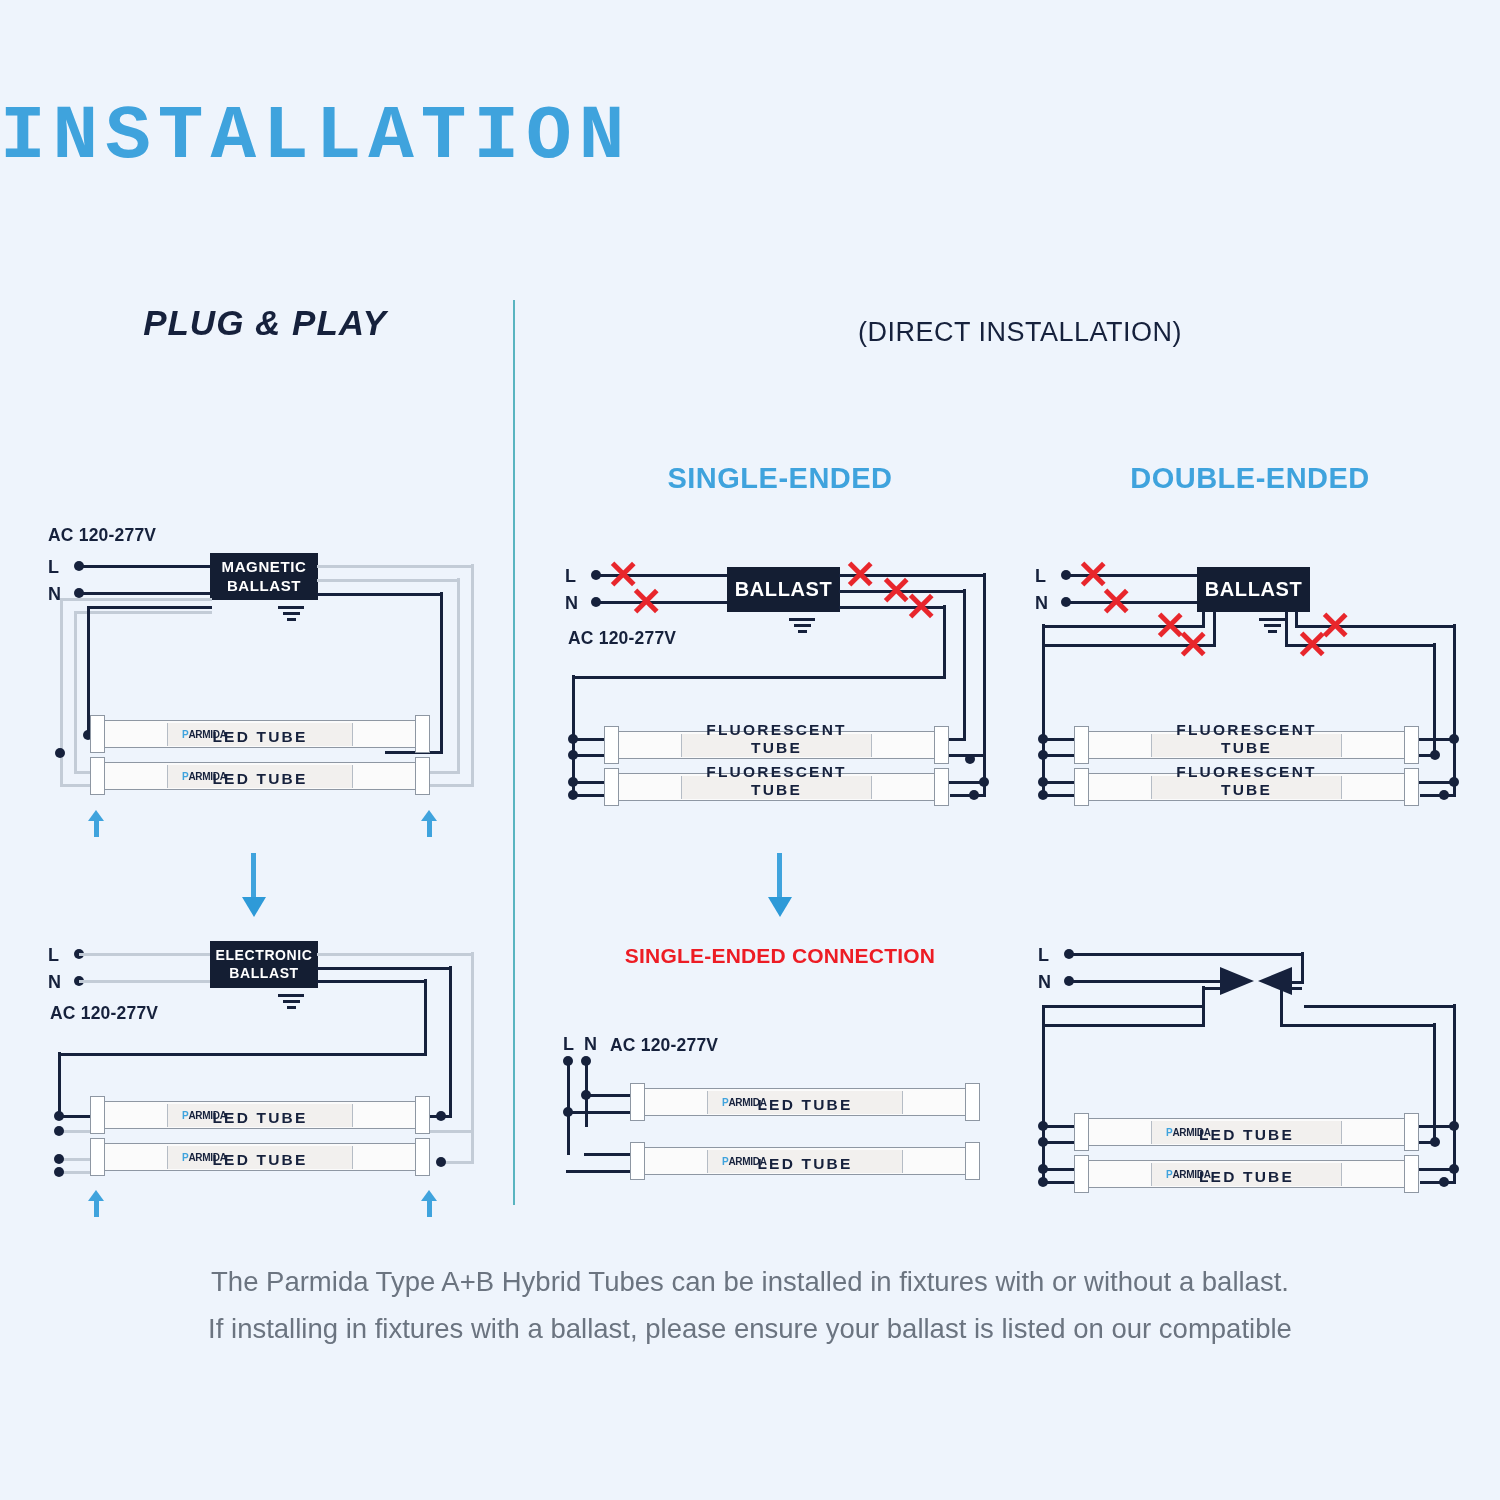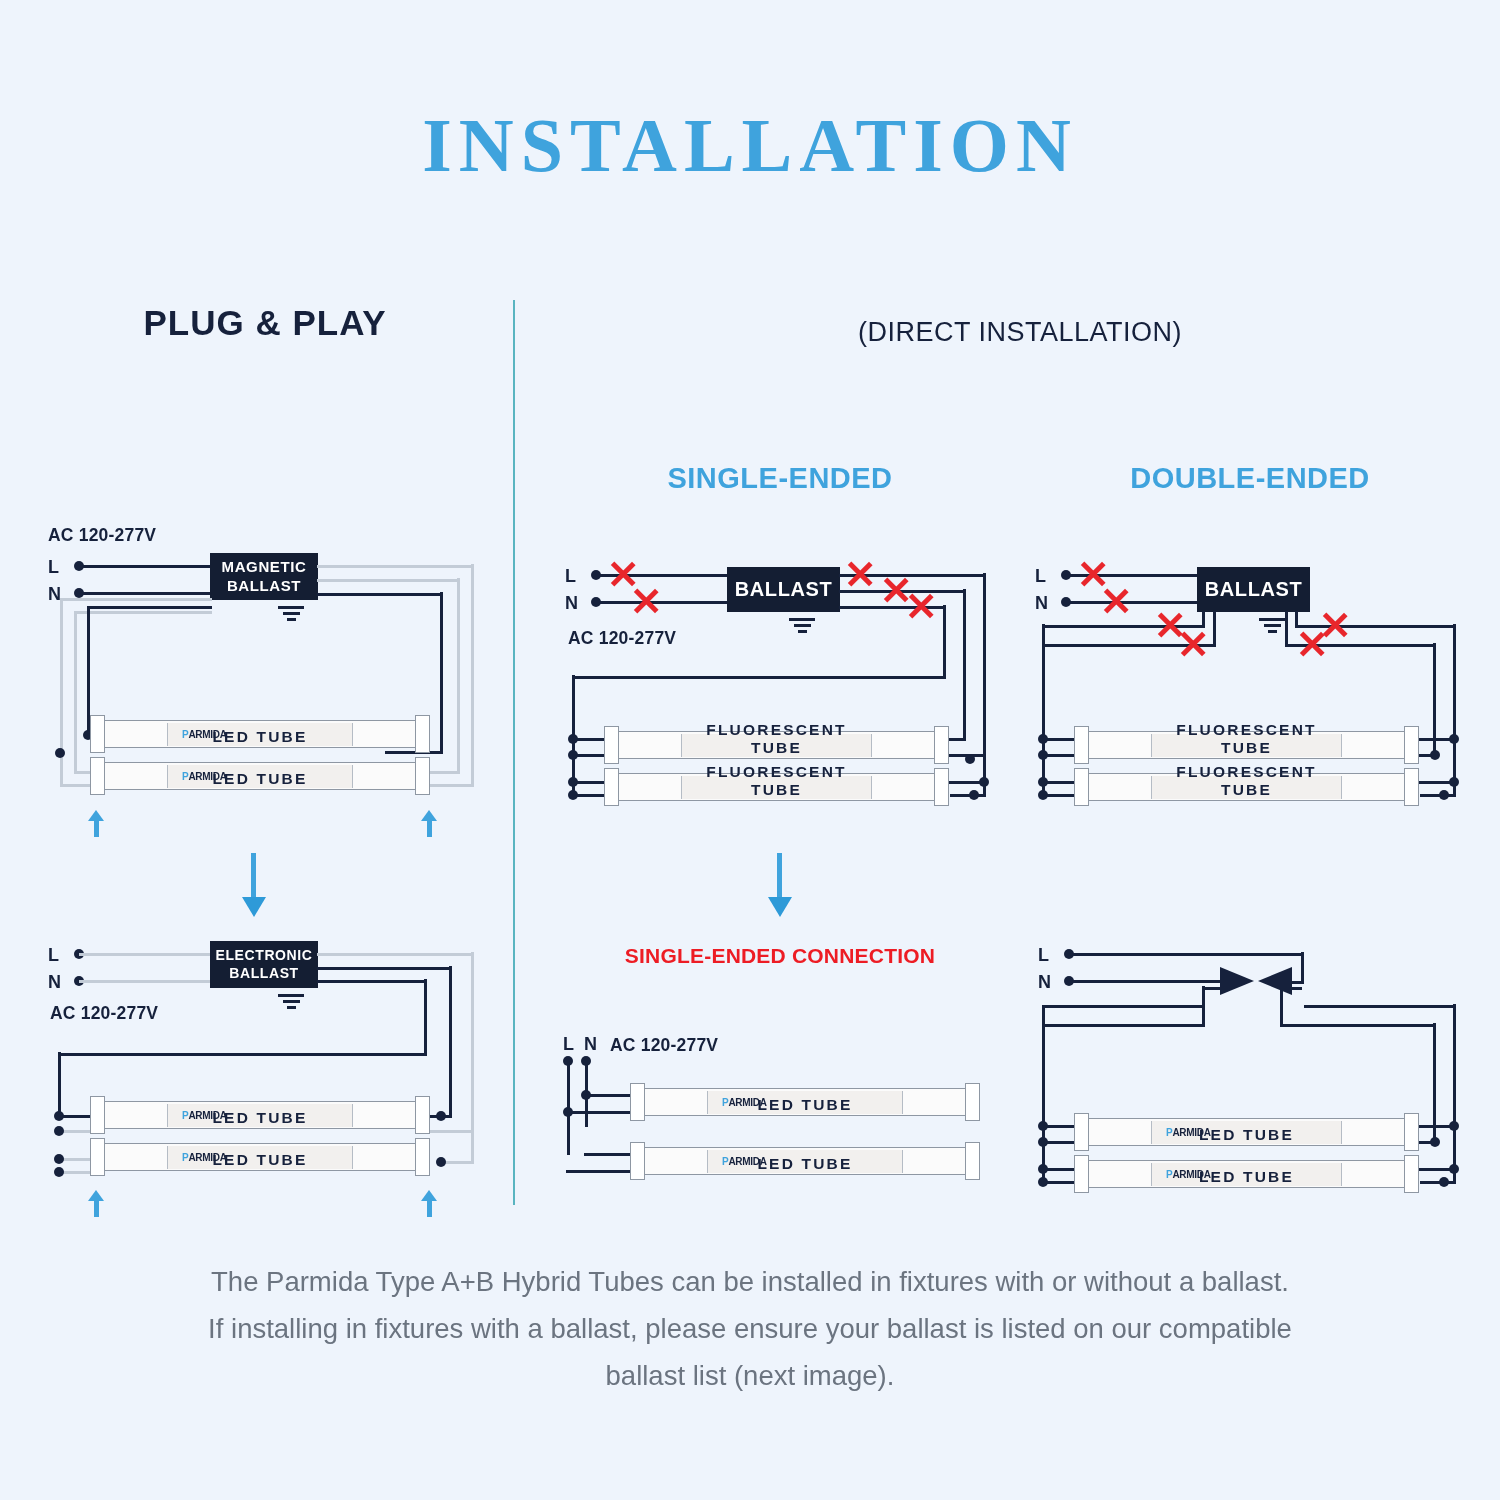--- a/index.html
+++ b/index.html
@@ -6,28 +6,28 @@
   body{
     width:1500px;height:1500px;
     background:#eef4fc;
     font-family:"Liberation Sans", sans-serif;
     position:relative;overflow:hidden;
   }
   .page{position:absolute;inset:0;}
 
   
   .title{
-    position:absolute;top:102px;left:0;width:1500px;text-align:center;
+    position:absolute;top:94px;left:0;width:1500px;text-align:left;
     font-size:76px;font-weight:bold;letter-spacing:7px;color:#3fa3dd;
-    font-family:Liberation Serif, serif;
+    font-family:Liberation Mono, monospace;
   }
   .col-head{
     position:absolute;text-align:center;color:#16213c;
   }
-  .col-head .h1{font-size:35px;font-weight:bold;letter-spacing:1px;}
+  .col-head .h1{font-size:35px;font-weight:bold;letter-spacing:1px;font-style:italic;}
   .col-head .h2{font-size:27px;font-weight:normal;margin-top:14px;letter-spacing:.5px;}
 
   .sub-head{
     position:absolute;text-align:center;color:#3fa3dd;
     font-size:29px;font-weight:bold;letter-spacing:.5px;
   }
 
   .divider{
     position:absolute;left:513px;top:300px;width:2px;height:905px;
     background:#3ea8b5;opacity:.85;
@@ -588,16 +588,15 @@
         </div>
       </div>
       <div class="cap l"></div>
       <div class="cap r"></div>
     </div>
   </div>
 
   <div class="caption">
     <div>The Parmida Type A+B Hybrid Tubes can be installed in fixtures with or without a ballast.</div>
     <div>If installing in fixtures with a ballast, please ensure your ballast is listed on our compatible</div>
-    <div>ballast list (next image).</div>
   </div>
 
 </div>
 
 </body></html>

